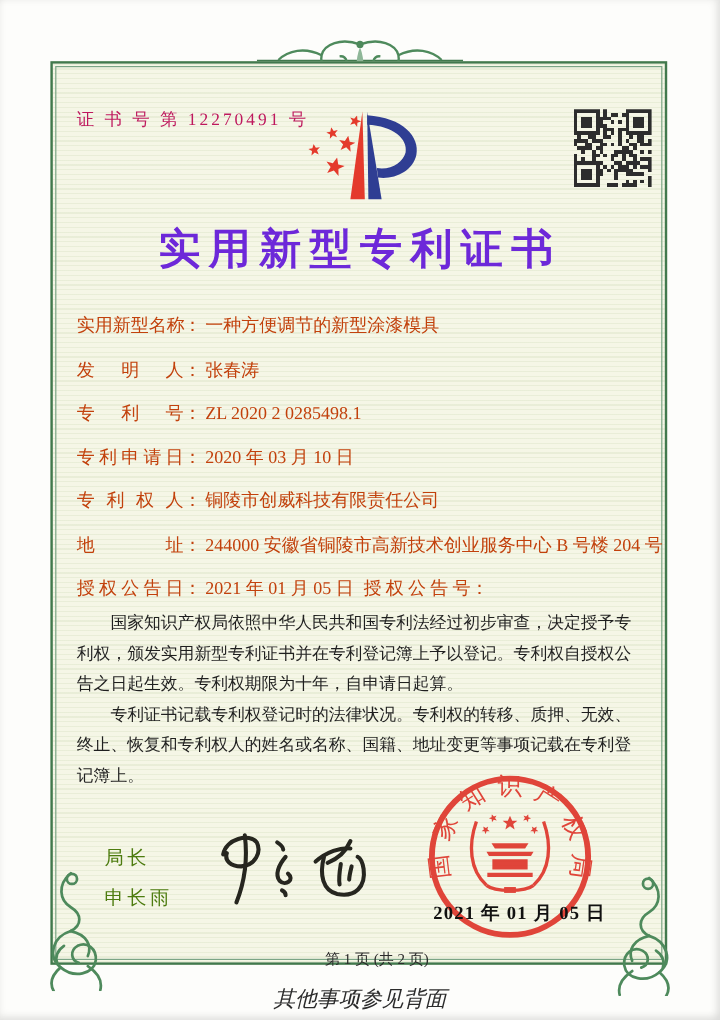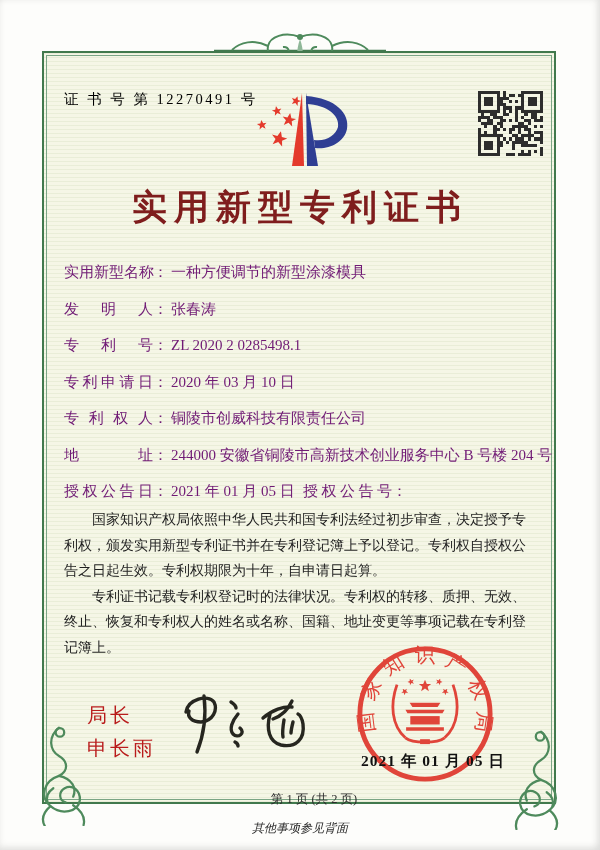--- a/index.html
+++ b/index.html
@@ -22,50 +22,50 @@
     border:2.5px solid #41794d;
     background:#f5f6e6;
     background-image: repeating-linear-gradient(180deg, rgba(170,192,140,0.16) 0px, rgba(170,192,140,0.16) 1px, transparent 1px, transparent 4px);
   }
   .frame::after {
     content:""; position:absolute; inset:2px;
     border:1px solid #7ba585; pointer-events:none;
   }
   .abs { position:absolute; }
   .cert-number {
-    left:64px; top:90px; font-size:14.5px; letter-spacing:2.5px; color:#000000;
+    left:64px; top:90px; font-size:14.5px; letter-spacing:2.5px; color:#be185d;
   }
   .logo-svg { left:248px; top:84px; width:108px; height:94px; }
   .qr-svg { left:478px; top:91px; width:65px; height:65px; }
   .title {
     left:0; top:184px; width:100%; text-align:center;
-    font-size:35px; font-weight:600; letter-spacing:7px; color:#7f1d1d;
-  }
-  .fields { left:64px; top:261px; width:478px; font-size:15px; color:#701a75; }
+    font-size:35px; font-weight:600; letter-spacing:7px; color:#6d28d9;
+  }
+  .fields { left:64px; top:261px; width:478px; font-size:15px; color:#c2410c; }
   .field-row { display:flex; align-items:flex-start; margin-bottom:14.5px; line-height:22px; }
   .lbl {
     display:inline-block; width:89px;
     text-align:justify; text-align-last:justify;
     white-space:nowrap; flex:none;
   }
   .colon { flex:none; }
   .val { margin-left:3px; white-space:nowrap; }
   .field-row.double .fg1 { display:flex; width:239px; flex:none; }
   .field-row.double .fg2 { display:flex;align-items:center; }
   .paras {
     left:64px; top:507px; width:475px;
     font-size:14px; line-height:25.5px; color:#1f1f1f;
   }
   .paras p { text-indent:2em; }
-  .director { left:87px; top:699px; font-size:20px; letter-spacing:3px; line-height:33px; color:#b91c1c; }
+  .director { left:87px; top:699px; font-size:16px; letter-spacing:3px; line-height:33px; color:#4d7c0f; }
   .sig-svg { left:168px; top:668px; width:160px; height:92px; }
   .seal-svg { left:355px; top:644px; width:140px; height:140px; opacity:0.93; }
   .seal-date { left:361px; top:751px; font-size:15.5px; font-weight:600; letter-spacing:1px; color:#111; }
   .footer-page { left:0; top:791px; width:100%; text-align:center; font-size:12.5px; color:#2b2b2b;padding-left:28px; }
-  .back-note { left:0; top:820px; width:100%; text-align:center; font-size:12px; font-style:italic; color:#2b2b2b; }
+  .back-note { left:0; top:820px; width:100%; text-align:center; font-size:18px; font-style:italic; color:#2b2b2b; }
   .orn { position:absolute; }
   .orn-top { left:214px; top:30px; width:172px; height:46px; }
   .orn-bl { left:30px; top:722px; width:58px; height:104px; }
   .orn-br { left:512px; top:726px; width:58px; height:104px; transform:scaleX(-1); }
 </style>
 </head>
 <body>
 
 <div class="page">
 

